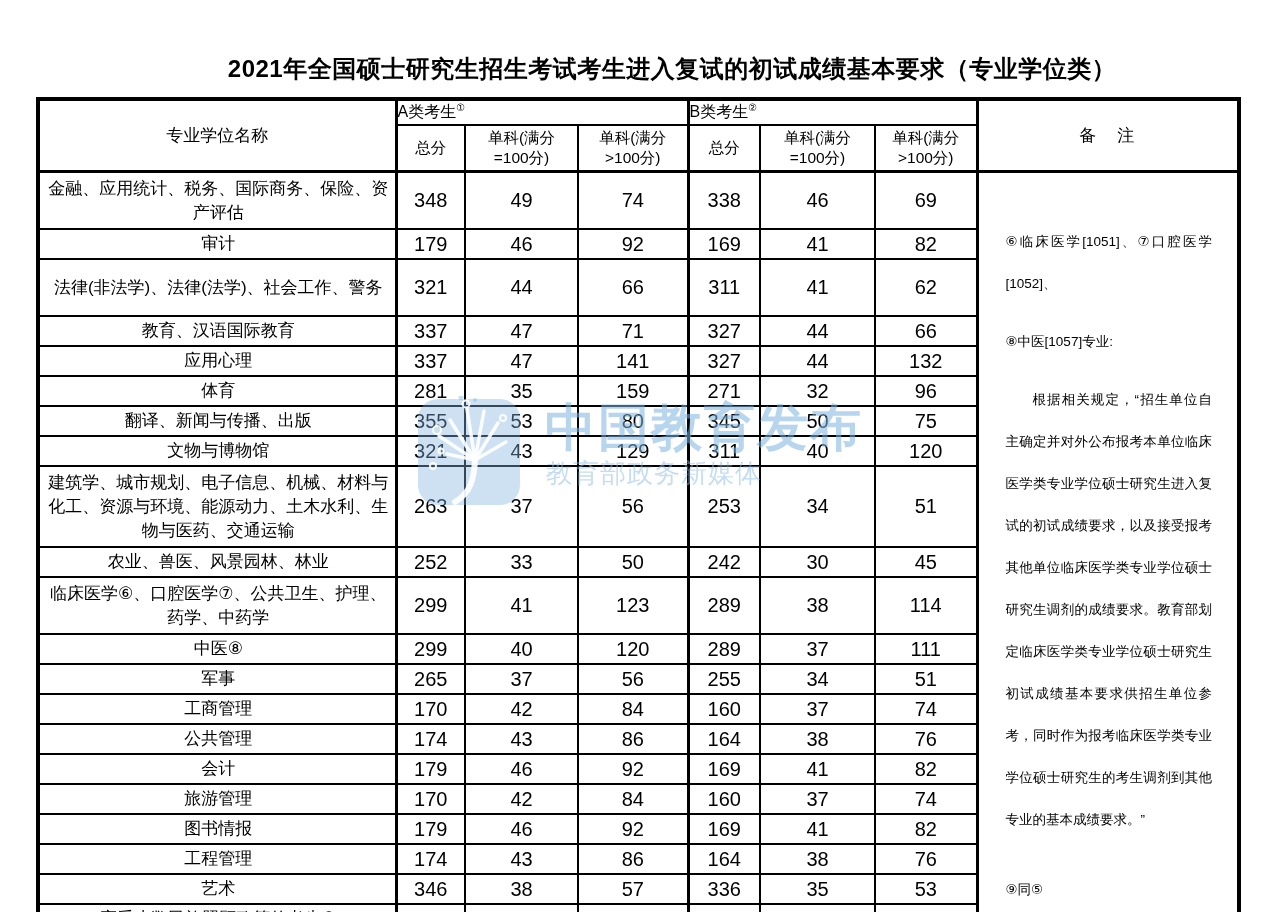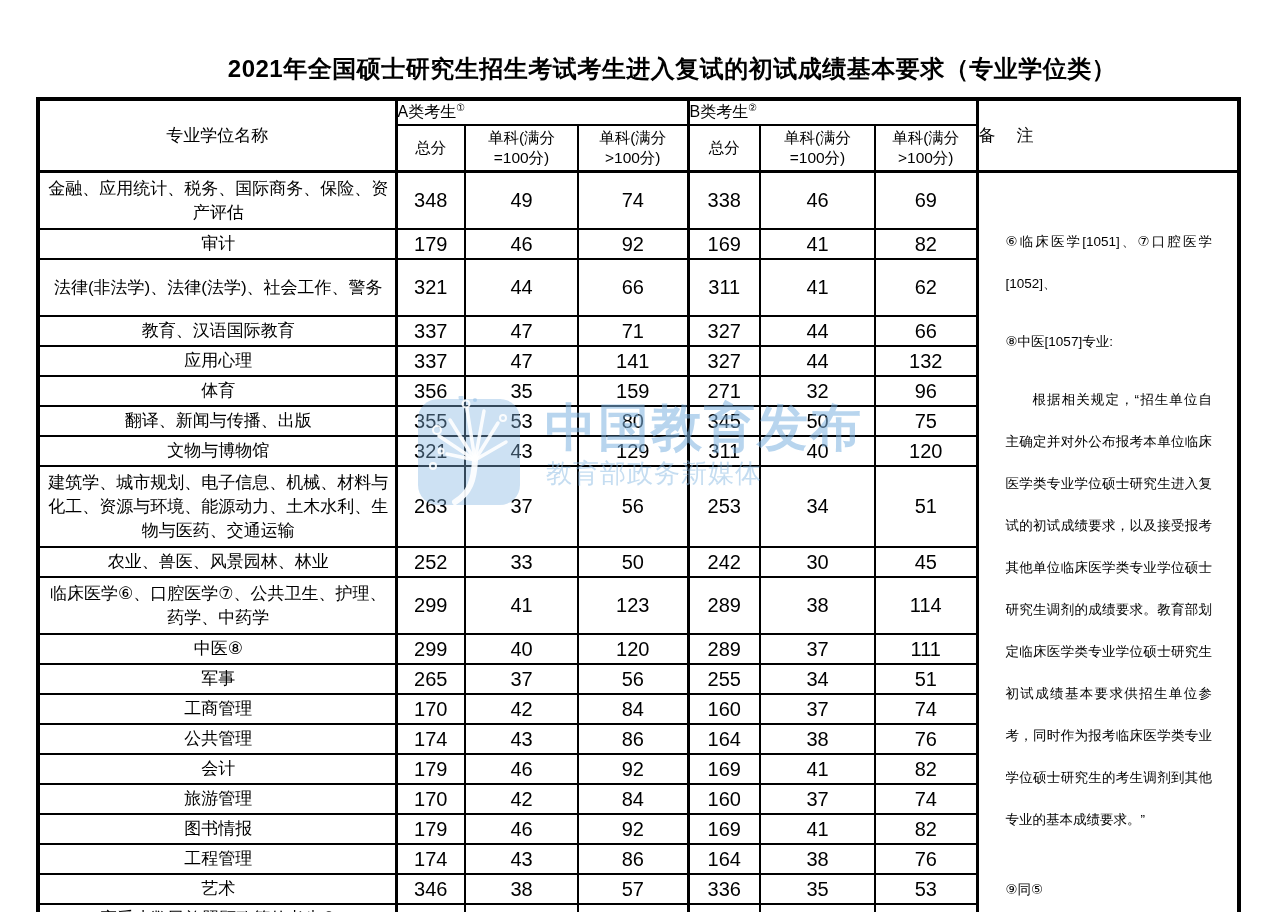--- a/index.html
+++ b/index.html
@@ -12,21 +12,21 @@
                     border:4px solid #000;}
   .score-table th,.score-table td{border:2px solid #000;padding:0;font-weight:normal;}
   
   .b-r3{border-right:3px solid #000 !important;}
   .b-l3{border-left:3px solid #000 !important;}
   .b-b3{border-bottom:3px solid #000 !important;}
   
   th.name-h{font-size:17px;text-align:center;}
   th.group-h{height:23px;font-size:16px;text-align:left;}
   th.sub-h{height:44px;font-size:15.5px;text-align:center;white-space:pre-line;line-height:20px;}
-  th.remark-h{font-size:17px;text-align:left;letter-spacing:2px;font-family:Liberation Mono, monospace;}
+  th.remark-h{font-size:17px;text-align:center;letter-spacing:2px;font-family:Liberation Mono, monospace;}
   sup.grp-sup{font-size:10px;}
   
   td.name-cell{font-size:17px;text-align:center;padding:1px 3px 1px 5px;line-height:24px;}
   td.num-cell{font-size:20px;text-align:center;}
   tr.r1 td{height:26px;}
   tr.r2 td{height:53px;}
   tr.r3 td{height:77px;}
   
   td.remark-cell{vertical-align:top;text-align:justify;
                  padding:32px 9px 0 11px;font-size:13.5px;line-height:42px;}
@@ -127,21 +127,21 @@
           <td class="name-cell b-r3">应用心理</td>
           <td class="num-cell">337</td>
           <td class="num-cell">47</td>
           <td class="num-cell b-r3">141</td>
           <td class="num-cell">327</td>
           <td class="num-cell">44</td>
           <td class="num-cell b-r3">132</td>
         </tr>
         <tr class="r1">
           <td class="name-cell b-r3">体育</td>
-          <td class="num-cell">356</td>
+          <td class="num-cell">281</td>
           <td class="num-cell">35</td>
           <td class="num-cell b-r3">159</td>
           <td class="num-cell">271</td>
           <td class="num-cell">32</td>
           <td class="num-cell b-r3">96</td>
         </tr>
         <tr class="r1">
           <td class="name-cell b-r3">翻译、新闻与传播、出版</td>
           <td class="num-cell">355</td>
           <td class="num-cell">53</td>

